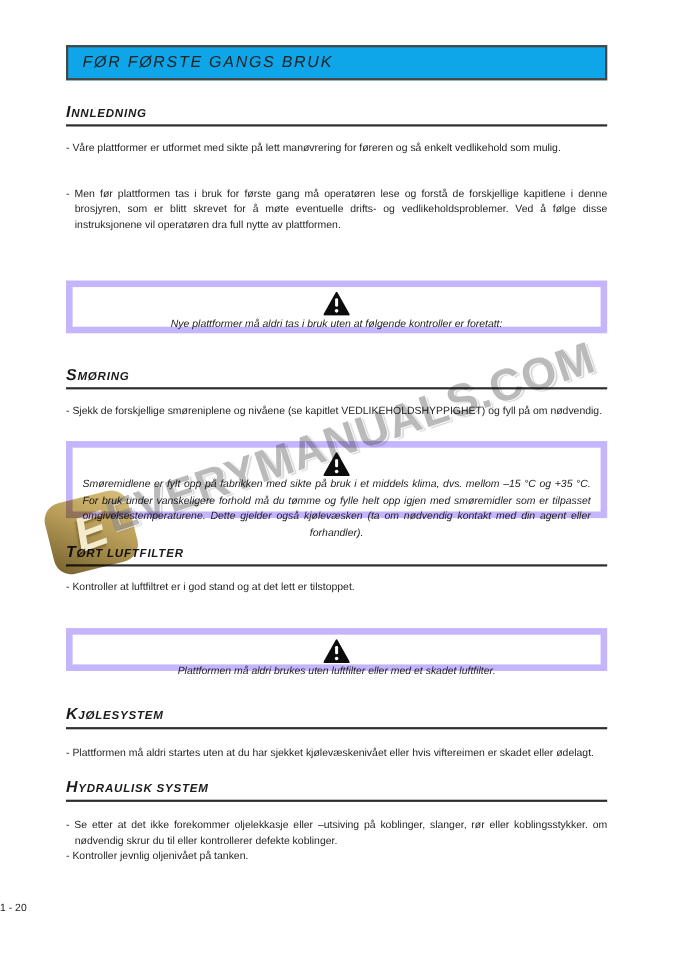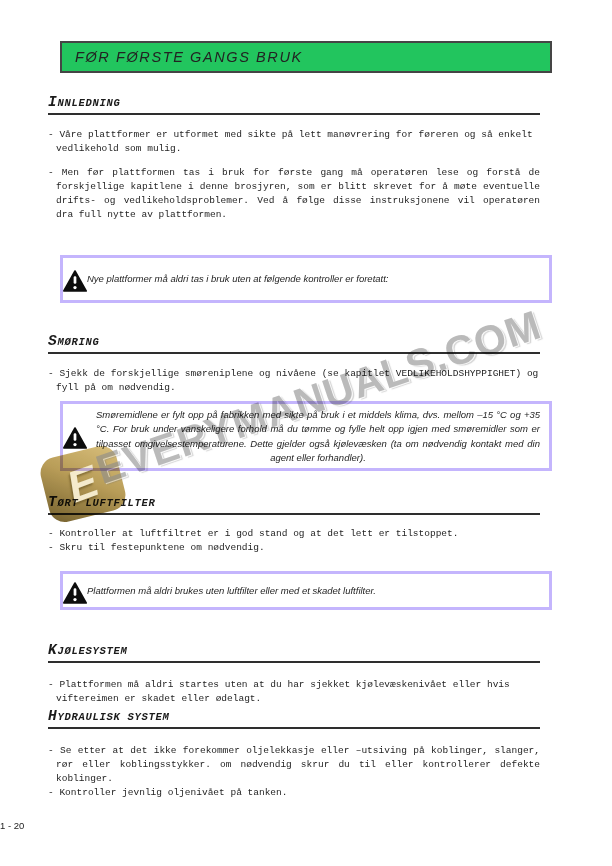--- a/index.html
+++ b/index.html
@@ -8,31 +8,31 @@
     width:612px;height:866px;
     background:#ffffff;
     font-family:"Liberation Sans", sans-serif;
     color:#1c1c1c;
     overflow:hidden;
   }
   
   .title-box{
     position:absolute;left:60px;top:41px;width:492px;height:32px;
     box-sizing:border-box;
-    background:#22c55e;
+    background:#0ea5e9;
     border:2px solid #454545;
     display:flex;align-items:center;
     padding-left:13px;
   }
   .title-box span{
     font-size:14.5px;font-style:italic;letter-spacing:1.6px;
     color:#222;font-weight:500;
   }
   
-  .section{position:absolute;left:48px;width:492px;font-family:Liberation Mono, monospace;}
+  .section{position:absolute;left:60px;width:492px;}
   .section-head{
     border-bottom:2px solid #2e2e2e;
     padding-bottom:3px;
   }
   .section-head .head-text{
     font-size:10.5px;font-weight:bold;font-style:italic;
     letter-spacing:0.7px;color:#1b1b1b;
     display:block;
   }
   .section-head .head-text::first-letter{font-size:14.5px;}
@@ -40,23 +40,23 @@
     margin:0;
     font-size:9.5px;line-height:14px;
     padding-left:8px;text-indent:-8px;
     color:#1e1e1e;
   }
   .just{text-align:justify;}
   
   .warnbox{
     position:absolute;left:60px;width:492px;
     box-sizing:border-box;
-    border:3px solid #c4b5fd;
+    border:6px solid #c4b5fd;
     background:#fff;
-    display:flex;flex-direction:row;align-items:center;
+    display:flex;flex-direction:column;align-items:center;
   }
   .warn-icon{margin-top:4px;line-height:0;}
   .warn-text{
     font-size:9.5px;font-style:italic;line-height:14.5px;
     color:#1e1e1e;text-align:center;
     margin:1px 0 0 0;
   }
   .warn-text.multiline{
     text-align:justify;text-align-last:center;
     padding:0 9px;
@@ -102,21 +102,21 @@
 
   <div class="title-box">
     <span>FØR FØRSTE GANGS BRUK</span>
   </div>
 
   <div class="section" style="top:94px;">
     <div class="section-head">
       <span class="head-text">INNLEDNING</span>
     </div>
     <p class="body-par" style="margin-top:13px;">- Våre plattformer er utformet med sikte på lett manøvrering for føreren og så enkelt vedlikehold som mulig.</p>
-    <p class="body-par just" style="margin-top:10px;">- Men før plattformen tas i bruk for første gang må operatøren lese og forstå de forskjellige kapitlene i denne brosjyren, som er blitt skrevet for å møte eventuelle drifts- og vedlikeholdsproblemer. Ved å følge disse instruksjonene vil operatøren dra full nytte av plattformen.</p>
+    <p class="body-par just" style="margin-top:28px;">- Men før plattformen tas i bruk for første gang må operatøren lese og forstå de forskjellige kapitlene i denne brosjyren, som er blitt skrevet for å møte eventuelle drifts- og vedlikeholdsproblemer. Ved å følge disse instruksjonene vil operatøren dra full nytte av plattformen.</p>
   </div>
 
   <div class="warnbox" style="top:255px;height:48px;">
     <span class="warn-icon">
       <svg viewBox="0 0 60 54" width="24" height="22">
         <path d="M30 2 L58 52 L2 52 Z" fill="#0d0d0d" stroke="#0d0d0d" stroke-width="4" stroke-linejoin="round"></path>
         <rect x="26.6" y="15" width="6.8" height="19" rx="3" fill="#ffffff"></rect>
         <circle cx="30" cy="43.5" r="4.1" fill="#ffffff"></circle>
       </svg>
     </span>
@@ -139,21 +139,20 @@
       </svg>
     </span>
     <p class="warn-text multiline">Smøremidlene er fylt opp på fabrikken med sikte på bruk i et middels klima, dvs. mellom –15 °C og +35 °C. For bruk under vanskeligere forhold må du tømme og fylle helt opp igjen med smøremidler som er tilpasset omgivelsestemperaturene. Dette gjelder også kjølevæsken (ta om nødvendig kontakt med din agent eller forhandler).</p>
   </div>
 
   <div class="section" style="top:494px;">
     <div class="section-head">
       <span class="head-text">TØRT LUFTFILTER</span>
     </div>
     <p class="body-par" style="margin-top:12px;">- Kontroller at luftfiltret er i god stand og at det lett er tilstoppet.</p>
-    <p class="body-par" style="margin-top:0;">- Skru til festepunktene om nødvendig.</p>
   </div>
 
   <div class="warnbox" style="top:571px;height:39px;">
     <span class="warn-icon">
       <svg viewBox="0 0 60 54" width="24" height="22">
         <path d="M30 2 L58 52 L2 52 Z" fill="#0d0d0d" stroke="#0d0d0d" stroke-width="4" stroke-linejoin="round"></path>
         <rect x="26.6" y="15" width="6.8" height="19" rx="3" fill="#ffffff"></rect>
         <circle cx="30" cy="43.5" r="4.1" fill="#ffffff"></circle>
       </svg>
     </span>

